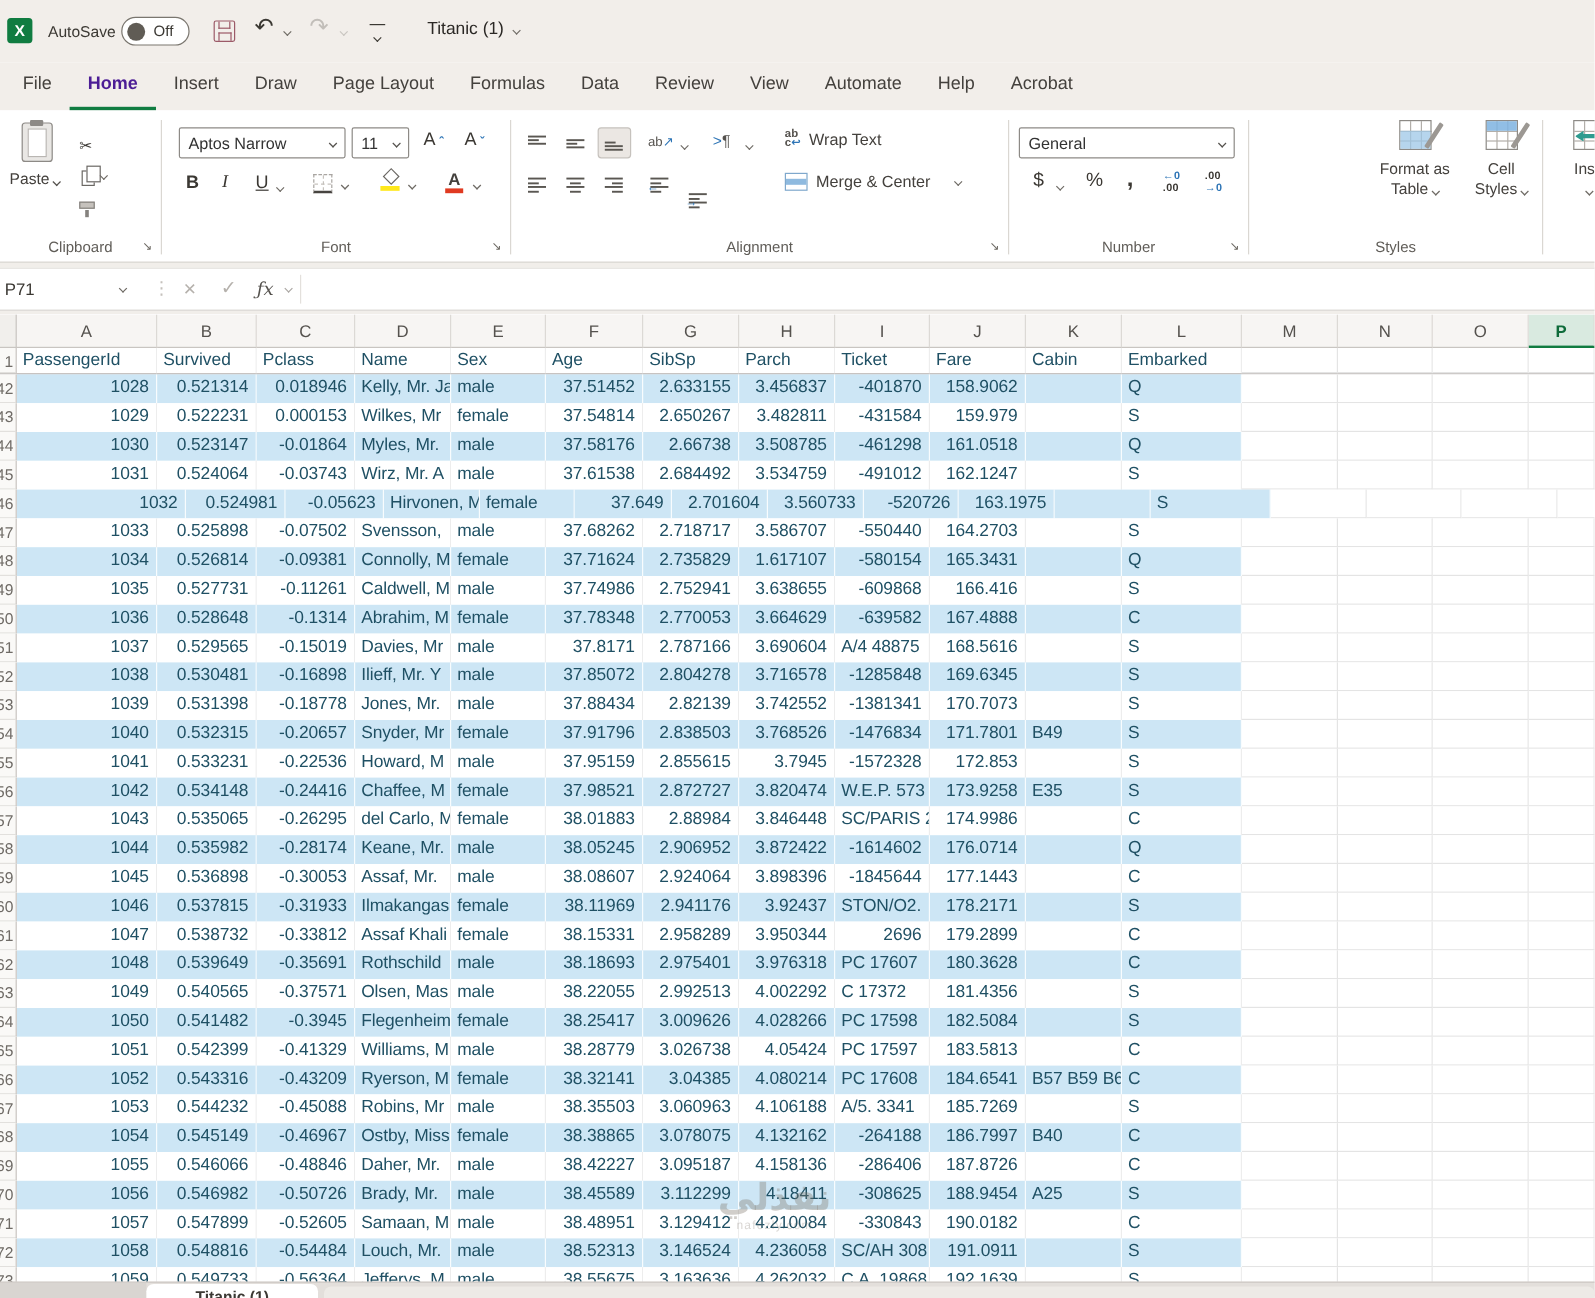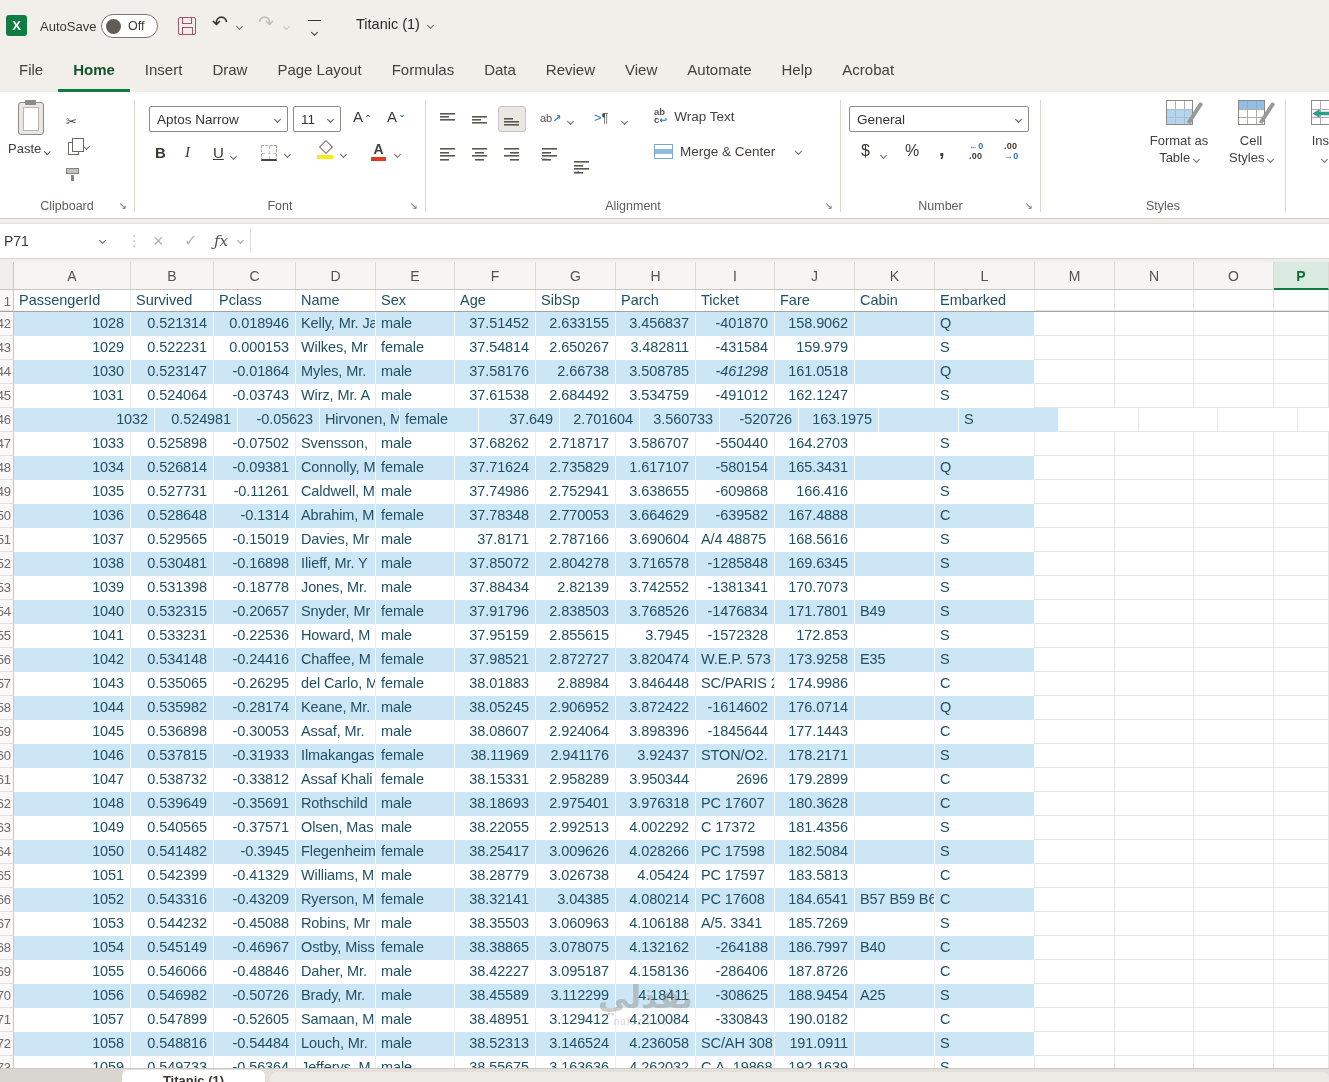--- a/index.html
+++ b/index.html
@@ -25,21 +25,21 @@
   .qcust .chev{margin-top:2px}
   .doc-title{position:absolute;left:356px;top:16px;font-size:14.5px;color:#2B2825}
   .searchbox{position:absolute;left:722px;top:7px;width:458px;height:38px;background:#fff;border:1px solid #DCD8D3;border-radius:4px;box-shadow:0 1px 2px rgba(0,0,0,.06);display:flex;align-items:center;padding-left:24px;gap:14px}
   .mag{width:11px;height:11px;border:1.7px solid #6E6A64;border-radius:50%;position:relative;flex:none}
   .mag::after{content:"";position:absolute;width:6px;height:1.7px;background:#6E6A64;transform:rotate(45deg);left:8px;top:11px}
   .searchbox span{font-size:15px;color:#807C76}
 
   
   .menubar{position:absolute;top:52px;left:0;right:0;height:40px;background:#F2EEEA;display:flex;padding-left:4px}
   .mtab{padding:0 15px;font-size:15px;color:#44413D;line-height:36px;height:40px}
-  .mtab.active{font-weight:700;color:#14532d;border-bottom:3.5px solid #107C41}
+  .mtab.active{font-weight:700;color:#4c1d95;border-bottom:3.5px solid #107C41}
 
   
   .ribbon{position:absolute;top:92px;left:0;right:0;height:127px;background:#fff;border-bottom:1px solid #D2CEC9}
   .rgroup{position:absolute;top:0;bottom:0}
   .vsep{position:absolute;top:8px;bottom:6px;width:1px;background:#DAD7D2}
   .glabel{position:absolute;bottom:5px;left:0;right:0;text-align:center;font-size:12.5px;color:#605D58}
   .launcher{position:absolute;right:7px;bottom:7px;font-size:10px;color:#6E6A64}
   .combo{position:absolute;border:1px solid #8D8A86;background:#fff;border-radius:2px;display:flex;align-items:center;justify-content:space-between;font-size:13.5px;color:#333;padding:0 7px;height:26px}
   .combo .chev{color:#55524E}
   .blabel{font-size:13px;color:#44413D;text-align:left}
@@ -430,21 +430,21 @@
             <b>44</b>
           </div>
           <div class="c r" style="width: 117px;">1030</div>
           <div class="c r" style="width: 83px;">0.523147</div>
           <div class="c r" style="width: 82px;">-0.01864</div>
           <div class="c l" style="width: 80px;">Myles, Mr.</div>
           <div class="c l" style="width: 79px;">male</div>
           <div class="c r" style="width: 81px;">37.58176</div>
           <div class="c r" style="width: 80px;">2.66738</div>
           <div class="c r" style="width: 80px;">3.508785</div>
-          <div class="c r" style="width: 79px; font-style: italic;">-461298</div>
+          <div class="c r" style="width: 79px;">-461298</div>
           <div class="c r" style="width: 80px;">161.0518</div>
           <div class="c l" style="width: 80px;"></div>
           <div class="c l" style="width: 100px;">Q</div>
           <div class="c out" style="width: 80px;"></div>
           <div class="c out" style="width: 79px;"></div>
           <div class="c out" style="width: 80px;"></div>
           <div class="c out" style="width: 55px;"></div>
         </div>
         <div class="drow">
           <div class="rn" style="width: 14px;">

